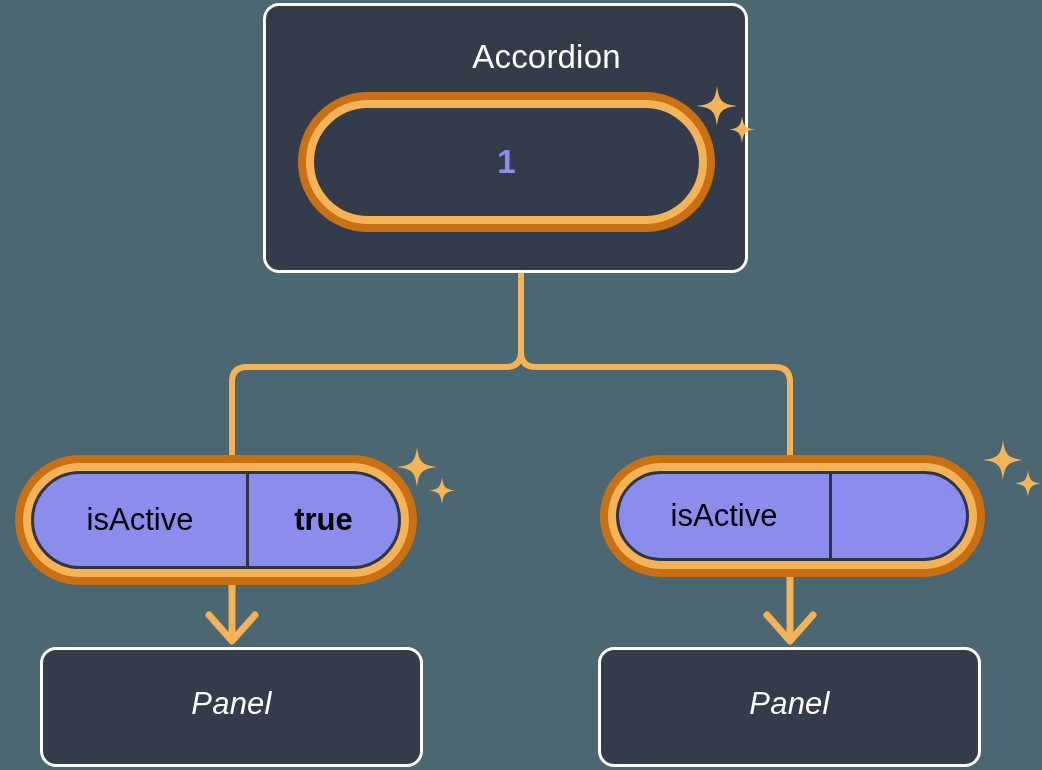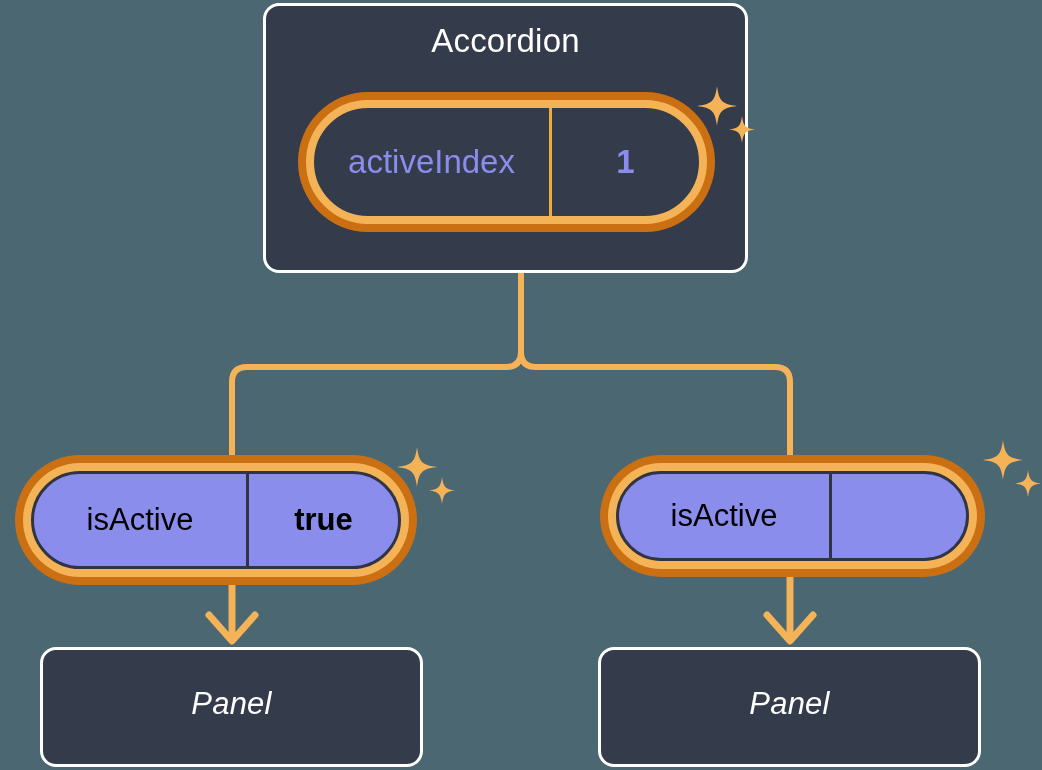--- a/index.html
+++ b/index.html
@@ -51,21 +51,22 @@
   }
 
   
   #accordion-card {
     left: 263px;
     top: 3px;
     width: 485px;
     height: 270px;
   }
   #accordion-card .comp-title {
-    top: 16px;
+    top: 32px;
+    padding-left: 41px;
   }
 
   
   .panel-card {
     width: 383px;
     height: 120px;
     font-style: italic;
   }
   #panel-card-left  { left: 40px;  top: 647px; }
   #panel-card-right { left: 598px; top: 647px; }
@@ -190,21 +191,20 @@
       <line x1="790" y1="561" x2="790" y2="638" stroke="#f5b357" stroke-width="7" stroke-linecap="butt"></line>
       <path d="M 767 615 L 790 641 L 813 615" fill="none" stroke="#f5b357" stroke-width="7" stroke-linecap="round" stroke-linejoin="round"></path>
     </g>
   </svg>
 
   <div id="accordion-card" class="comp-card">
     <div class="comp-title">Accordion</div>
   </div>
 
   <div id="state-pill-active-index" class="pill">
-    <div class="pill-key">activeIndex</div>
     <div class="pill-val">1</div>
   </div>
 
   <svg id="sparkle-accordion" class="sparkle-group" viewBox="0 0 72 76">
     <path d="M 25 4 C 27 19 30 22 45 24 C 30 26 27 29 25 44 C 23 29 20 26 5 24 C 20 22 23 19 25 4 Z" fill="#f5b357"></path>
     <path d="M 50 34 C 51.4 44 53 46 63 47.5 C 53 49 51.4 51 50 61 C 48.6 51 47 49 37 47.5 C 47 46 48.6 44 50 34 Z" fill="#f5b357"></path>
   </svg>
 
   <div id="state-pill-is-active-left" class="pill pill-purple">
     <div class="pill-key">isActive</div>

